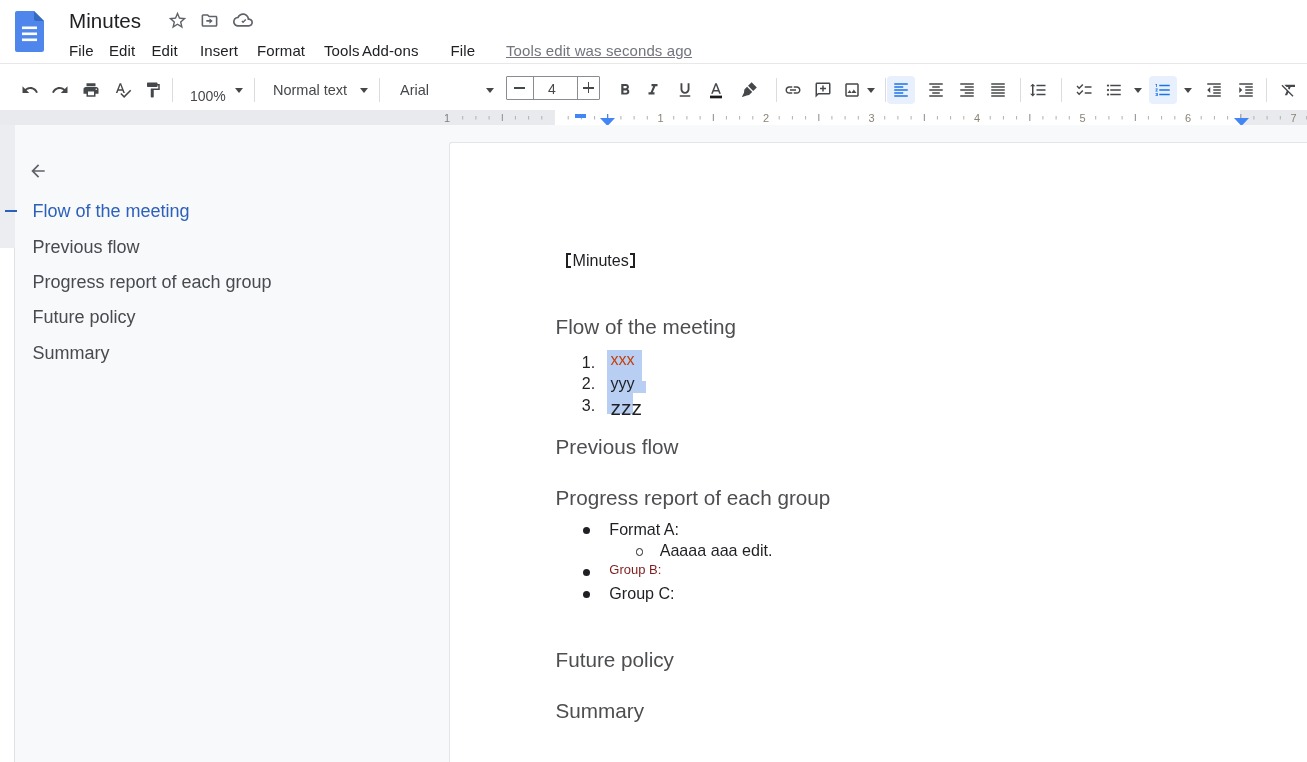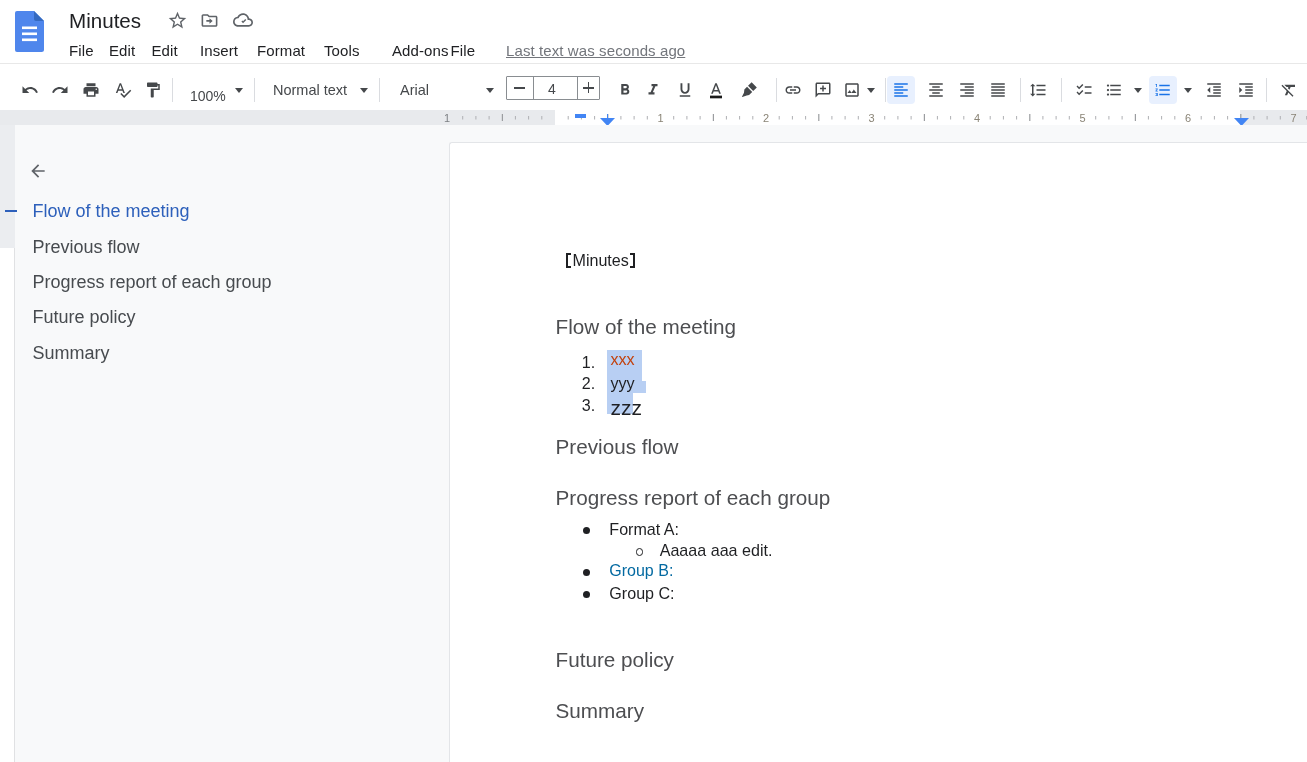--- a/index.html
+++ b/index.html
@@ -33,23 +33,23 @@
 <svg class="a" style="left:233px;top:9.5px" width="20" height="20" viewBox="0 0 24 24" fill="#5f6368">
     <path d="M19.35 10.04C18.67 6.59 15.64 4 12 4 9.11 4 6.6 5.64 5.35 8.04 2.34 8.36 0 10.91 0 14c0 3.31 2.69 6 6 6h13c2.76 0 5-2.24 5-5 0-2.64-2.05-4.78-4.65-4.96zM19 18H6c-2.21 0-4-1.79-4-4s1.79-4 4-4h.71C7.37 7.69 9.48 6 12 6c3.04 0 5.5 2.46 5.5 5.5v.5H19c1.66 0 3 1.34 3 3s-1.34 3-3 3zM10.1 13.9l1.95 1.95 3.9-3.9-1.2-1.2-2.7 2.7-.75-.75z"></path>
   </svg>
 
 <span class="menu" style="left:69px">File</span>
 <span class="menu" style="left:109px">Edit</span>
 <span class="menu" style="left:151.5px">Edit</span>
 <span class="menu" style="left:200px">Insert</span>
 <span class="menu" style="left:257px">Format</span>
 <span class="menu" style="left:324px">Tools</span>
-<span class="menu" style="left:392px">Add-ons</span>
+<span class="menu" style="left:362px">Add-ons</span>
 <span class="menu" style="left:450.5px">File</span>
-<span class="menu" style="left:506px;color:#72757b;text-decoration:underline;font-size:15px;top:42px">Last text was seconds ago</span>
+<span class="menu" style="left:506px;color:#72757b;text-decoration:underline;font-size:15px;top:42px">Tools edit was seconds ago</span>
 
 <svg class="a" style="left:20.5px;top:81px" width="18" height="18" viewBox="0 0 24 24" fill="#45484b">
     <path d="M12.5 8c-2.65 0-5.05.99-6.9 2.6L2 7v9h9l-3.62-3.62c1.39-1.16 3.16-1.88 5.12-1.88 3.54 0 6.55 2.31 7.6 5.5l2.37-.78C21.08 11.03 17.15 8 12.5 8z"></path>
   </svg>
 <svg class="a" style="left:51px;top:81px" width="18" height="18" viewBox="0 0 24 24" fill="#45484b">
     <path d="M18.4 10.6C16.55 8.99 14.15 8 11.5 8c-4.65 0-8.58 3.03-9.96 7.22L3.9 16c1.05-3.19 4.05-5.5 7.6-5.5 1.95 0 3.73.72 5.12 1.88L13 16h9V7l-3.6 3.6z"></path>
   </svg>
 <svg class="a" style="left:82px;top:81px" width="18" height="18" viewBox="0 0 24 24" fill="#45484b">
     <path d="M19 8H5c-1.66 0-3 1.34-3 3v6h4v4h12v-4h4v-6c0-1.66-1.34-3-3-3zm-3 11H8v-5h8v5zm3-7c-.55 0-1-.45-1-1s.45-1 1-1 1 .45 1 1-.45 1-1 1zm-1-9H6v4h12V3z"></path>
   </svg>
@@ -251,19 +251,19 @@
 <div class="a" style="left:610.5px;top:350px;font-size:16.1px;color:#c2410c">xxx</div>
 <div class="a" style="left:555px;top:374.3px;width:40.2px;text-align:right;font-size:16.1px;color:#1f2023">2.</div>
 <div class="a" style="left:610.5px;top:374.3px;font-size:16.1px;color:#1f2023">yyy</div>
 <div class="a" style="left:555px;top:395.6px;width:40.2px;text-align:right;font-size:16.1px;color:#1f2023">3.</div>
 <div class="a" style="left:610.5px;top:395.6px;font-size:21px;color:#1f2023">zzz</div>
 <div class="a" style="left:555.5px;top:435.3px;font-size:20.7px;color:#4d4e51">Previous flow</div>
 <div class="a" style="left:555.5px;top:485.6px;font-size:20.7px;color:#4d4e51">Progress report of each group</div>
 <div class="a" style="left:583.1px;top:526.6px;width:7.3px;height:7.3px;border-radius:50%;background:#1f2023"></div>
 <div class="a" style="left:609.3px;top:519.7px;font-size:16.1px;color:#1f2023">Format A:</div>
 <div class="a" style="left:583.1px;top:569.2px;width:7.3px;height:7.3px;border-radius:50%;background:#1f2023"></div>
-<div class="a" style="left:609.3px;top:562.3px;font-size:16px;color:#0369a1">Group B:</div>
+<div class="a" style="left:609.3px;top:562.3px;font-size:13px;color:#7f1d1d">Group B:</div>
 <div class="a" style="left:583.1px;top:590.5px;width:7.3px;height:7.3px;border-radius:50%;background:#1f2023"></div>
 <div class="a" style="left:609.3px;top:583.6px;font-size:16.1px;color:#1f2023">Group C:</div>
 <div class="a" style="left:635.7px;top:548.2px;width:7.4px;height:7.4px;border-radius:50%;border:1.4px solid #1f2023"></div>
 <div class="a" style="left:659.7px;top:541.0px;font-size:16.1px;color:#1f2023">Aaaaa aaa edit.</div>
 <div class="a" style="left:555.5px;top:648px;font-size:20.7px;color:#4d4e51">Future policy</div>
 <div class="a" style="left:555.5px;top:699.2px;font-size:20.7px;color:#4d4e51">Summary</div>
 
 </body></html>

